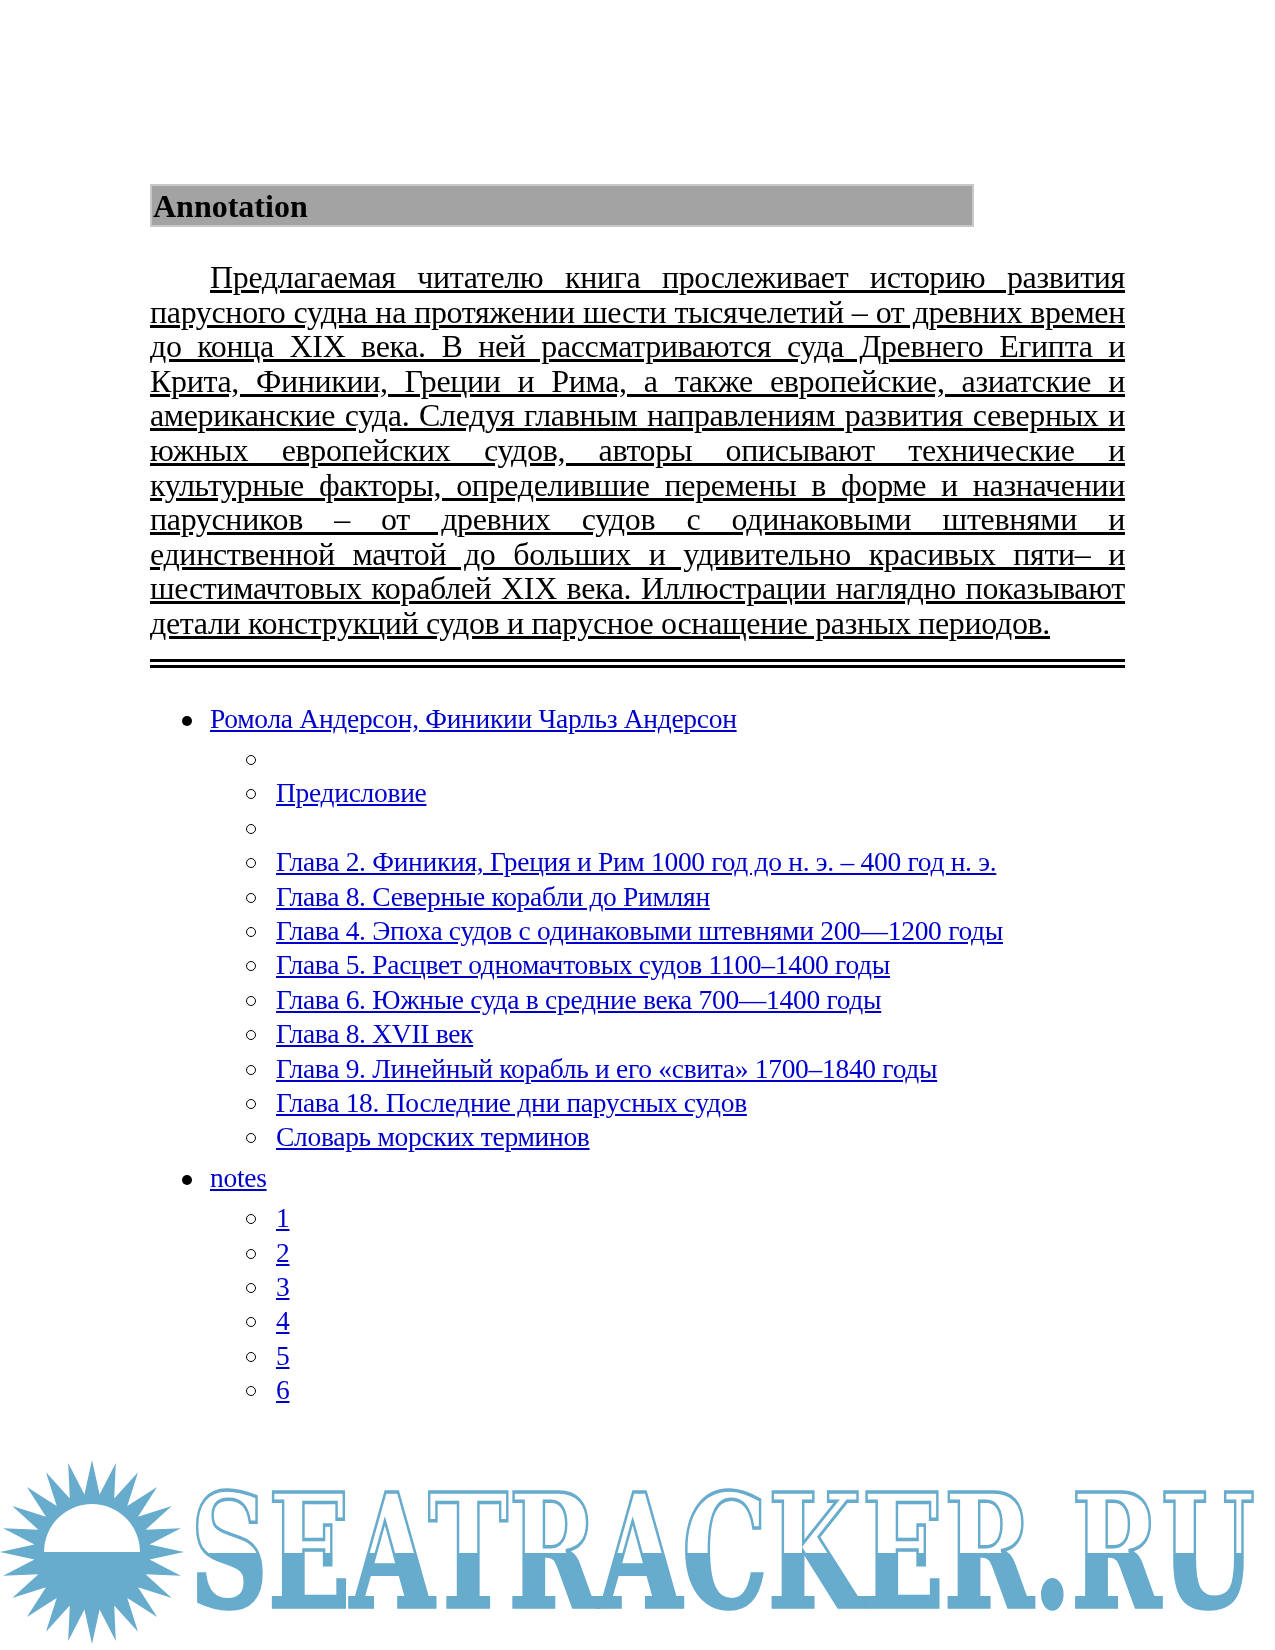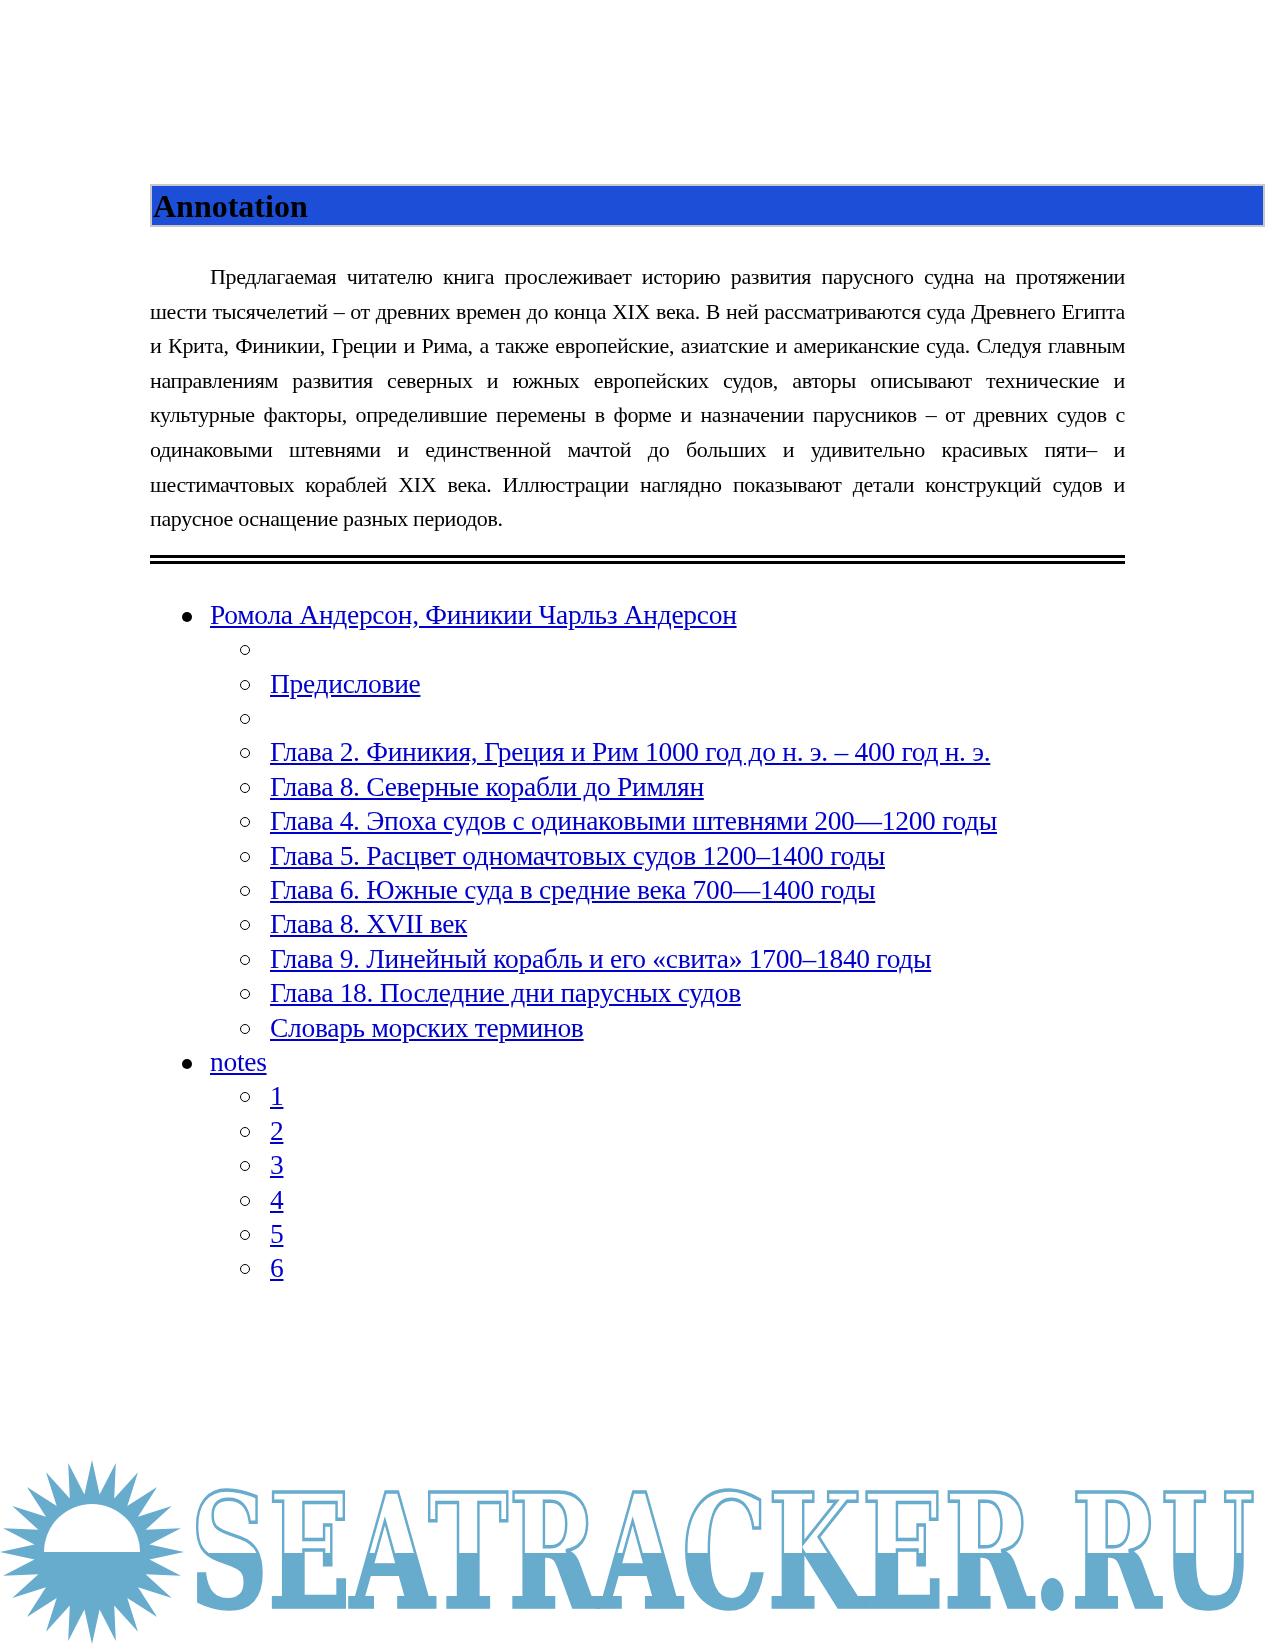--- a/index.html
+++ b/index.html
@@ -16,39 +16,40 @@
       color: #000000;
     }
     .page {
       position: absolute;
       left: 150px;
       top: 184px;
       width: 975px;
     }
     .annotation-heading {
       box-sizing: border-box;
-      width: 1115px;
+      width: 824px;
       height: 43px;
-      background: #1d4ed8;
+      background: #a3a3a3;
       border: 2px solid #c8c8c8;
       margin: 0;
       padding: 0 0 0 1px;
       font-family: "Liberation Serif", "DejaVu Serif", serif;
       font-weight: bold;
       font-size: 32px;
       line-height: 40px;
     }
     .annotation-text {
       margin: 33px 0 0 0;
-      font-size: 22px;
+      font-size: 32px;
       line-height: 34.6px;
       text-align: justify;
       text-indent: 60px;
       font-family: "Liberation Serif", "DejaVu Serif", serif;
       letter-spacing: -0.35px;
+      text-decoration: underline;
     }
     .double-rule {
       margin-top: 18px;
       height: 3px;
       border-top: 3px solid #000;
       border-bottom: 3px solid #000;
       width: 975px;
     }
     .toc {
       margin: 34px 0 0 0;
@@ -65,21 +66,21 @@
     .toc > li > .bullet {
       position: absolute;
       left: 32px;
       top: 14px;
       width: 10px;
       height: 10px;
       border-radius: 50%;
       background: #000;
     }
     .sub {
-      margin: 0;
+      margin: 6px;
       padding: 0;
       list-style: none;
     }
     .sub > li {
       position: relative;
       padding-left: 60px;
       min-height: 34.4px;
       text-align: justify;
     }
     .sub > li > .circle {
@@ -117,21 +118,21 @@
     <li>
       <span class="bullet"></span>
       <a class="link">Ромола Андерсон, Финикии Чарльз Андерсон</a>
       <ul class="sub">
         <li><span class="circle"></span><a class="link"></a></li>
         <li><span class="circle"></span><a class="link">Предисловие</a></li>
         <li><span class="circle"></span><a class="link"></a></li>
         <li><span class="circle"></span><a class="link">Глава 2. Финикия, Греция и Рим 1000 год до н. э. – 400 год н. э.</a></li>
         <li><span class="circle"></span><a class="link">Глава 8. Северные корабли до Римлян</a></li>
         <li><span class="circle"></span><a class="link">Глава 4. Эпоха судов с одинаковыми штевнями 200—1200 годы</a></li>
-        <li><span class="circle"></span><a class="link">Глава 5. Расцвет одномачтовых судов 1200–1400 годы</a></li>
+        <li><span class="circle"></span><a class="link">Глава 5. Расцвет одномачтовых судов 1100–1400 годы</a></li>
         <li><span class="circle"></span><a class="link">Глава 6. Южные суда в средние века 700—1400 годы</a></li>
         <li><span class="circle"></span><a class="link">Глава 8. XVII век</a></li>
         <li><span class="circle"></span><a class="link">Глава 9. Линейный корабль и его «свита» 1700–1840 годы</a></li>
         <li><span class="circle"></span><a class="link">Глава 18. Последние дни парусных судов</a></li>
         <li><span class="circle"></span><a class="link">Словарь морских терминов</a></li>
       </ul>
     </li>
     <li>
       <span class="bullet"></span>
       <a class="link">notes</a>

